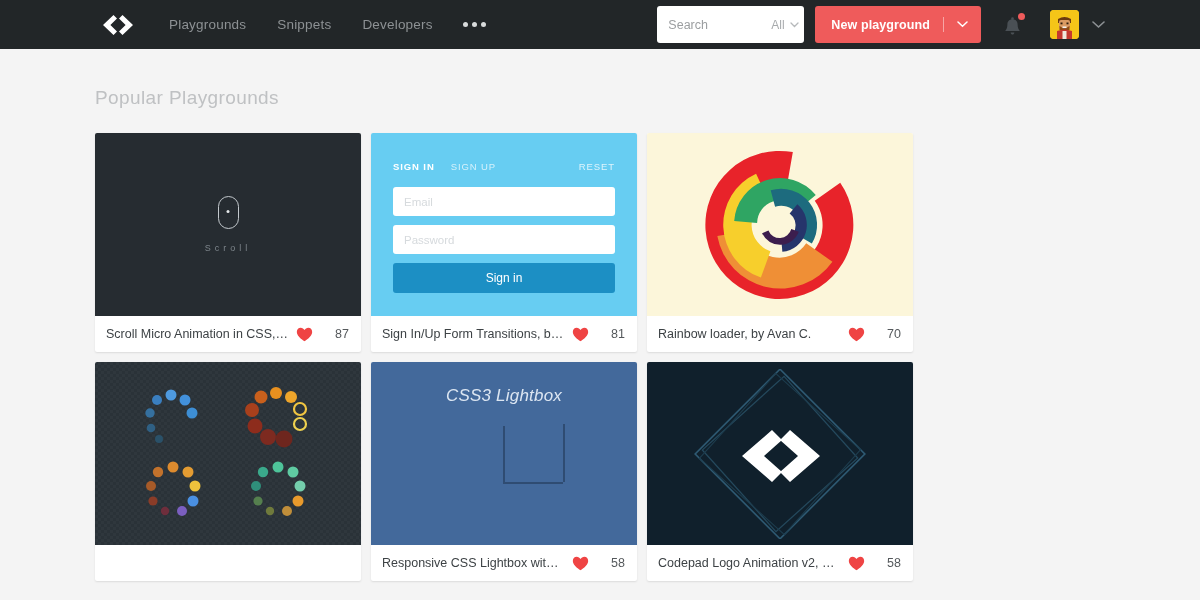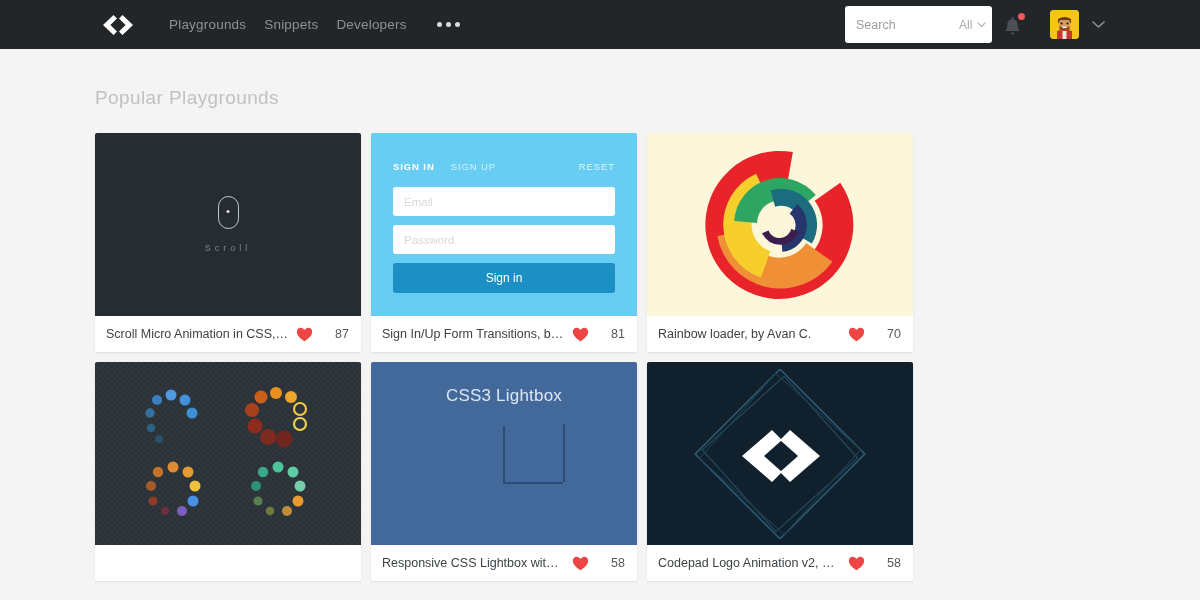--- a/index.html
+++ b/index.html
@@ -15,21 +15,21 @@
     height: 49px; width: 1200px;
     background: #222628;
     display: flex; align-items: center;
     position: relative;
   }
   .nav-inner {
     width: 1010px; margin: 0 auto;
     display: flex; align-items: center; height: 49px;
   }
   .logo { width: 46px; height: 30px; display:flex; align-items:center; justify-content:center; margin-right: 28px; }
-  .nav-links { display: flex; align-items: center; gap: 18px; text-align: center; }
+  .nav-links { display: flex; align-items: center; gap: 31px; text-align: center; }
   .nav-link {
     color: #8d9194; font-size: 13.5px; letter-spacing: .2px;
     text-decoration: none; cursor: pointer; white-space: nowrap;
   }
   .nav-dots { display: flex; gap: 4px; margin-left: 30px; cursor: pointer; }
   .nav-dots i { width: 5px; height: 5px; border-radius: 50%; background: #d9dbdc; display: block; }
 
   .nav-right { display: flex; align-items: center; margin-left: auto; gap: 0; }
 
   .search-box {
@@ -127,21 +127,21 @@
     background: #2a3238;
     background-image:
       linear-gradient(45deg, rgba(255,255,255,.022) 25%, transparent 25%, transparent 75%, rgba(255,255,255,.022) 75%),
       linear-gradient(45deg, rgba(255,255,255,.022) 25%, transparent 25%, transparent 75%, rgba(255,255,255,.022) 75%);
     background-size: 6px 6px; background-position: 0 0, 3px 3px;
     display: flex; align-items: center; justify-content: center;
   }
 
   
   .t-lightbox { background: #43699b; display: flex; flex-direction: column; align-items: center; }
-  .lb-title { color: #dce6f2; font-size: 17px; margin-top: 24px; font-weight: normal; letter-spacing: .2px; }
+  .lb-title { color: #dce6f2; font-size: 17px; margin-top: 24px; font-weight: normal; letter-spacing: .2px; font-style: italic; }
   .lb-corner {
     width: 60px; height: 58px; margin-top: 20px; margin-left: 58px;
     border-left: 2px solid #2f4c72; border-bottom: 2px solid #2f4c72;
   }
   .lb-corner-r {
     width: 2px; height: 58px; background: #2f4c72;
     position: relative; left: 60px; top: -60px;
   }
 
   
@@ -178,20 +178,29 @@
         <input class="search-input" type="text" placeholder="Search" style="">
         <span class="search-sep"></span>
         <span class="search-filter">
           <span>All</span>
           <svg width="9" height="6" viewBox="0 0 9 6">
             <path d="M1 1 L4.5 4.5 L8 1" stroke="#b6b9bb" stroke-width="1.3" fill="none" stroke-linecap="round"></path>
           </svg>
         </span>
       </div>
 
+      <div class="btn-new">
+        <span class="btn-new-label">New playground</span>
+        <span class="btn-new-sep"></span>
+        <span class="btn-new-caret">
+          <svg width="11" height="7" viewBox="0 0 11 7">
+            <path d="M1 1 L5.5 5.2 L10 1" stroke="#fff" stroke-width="1.5" fill="none" stroke-linecap="round"></path>
+          </svg>
+        </span>
+      </div>
 
       <div class="bell-wrap">
         <svg width="19" height="21" viewBox="0 0 19 21">
           <path d="M9.5 3.2 C6.3 3.2 4.4 5.4 4.4 8.4 C4.4 12.2 3 13.6 2.2 15 L16.8 15 C16 13.6 14.6 12.2 14.6 8.4 C14.6 5.4 12.7 3.2 9.5 3.2 Z" fill="#4a5055"></path>
           <circle cx="9.5" cy="2.6" r="1.3" fill="#4a5055"></circle>
           <path d="M7.6 16.4 C7.9 17.8 8.6 18.5 9.5 18.5 C10.4 18.5 11.1 17.8 11.4 16.4 Z" fill="#4a5055"></path>
         </svg>
         <span class="bell-dot"></span>
       </div>
 

